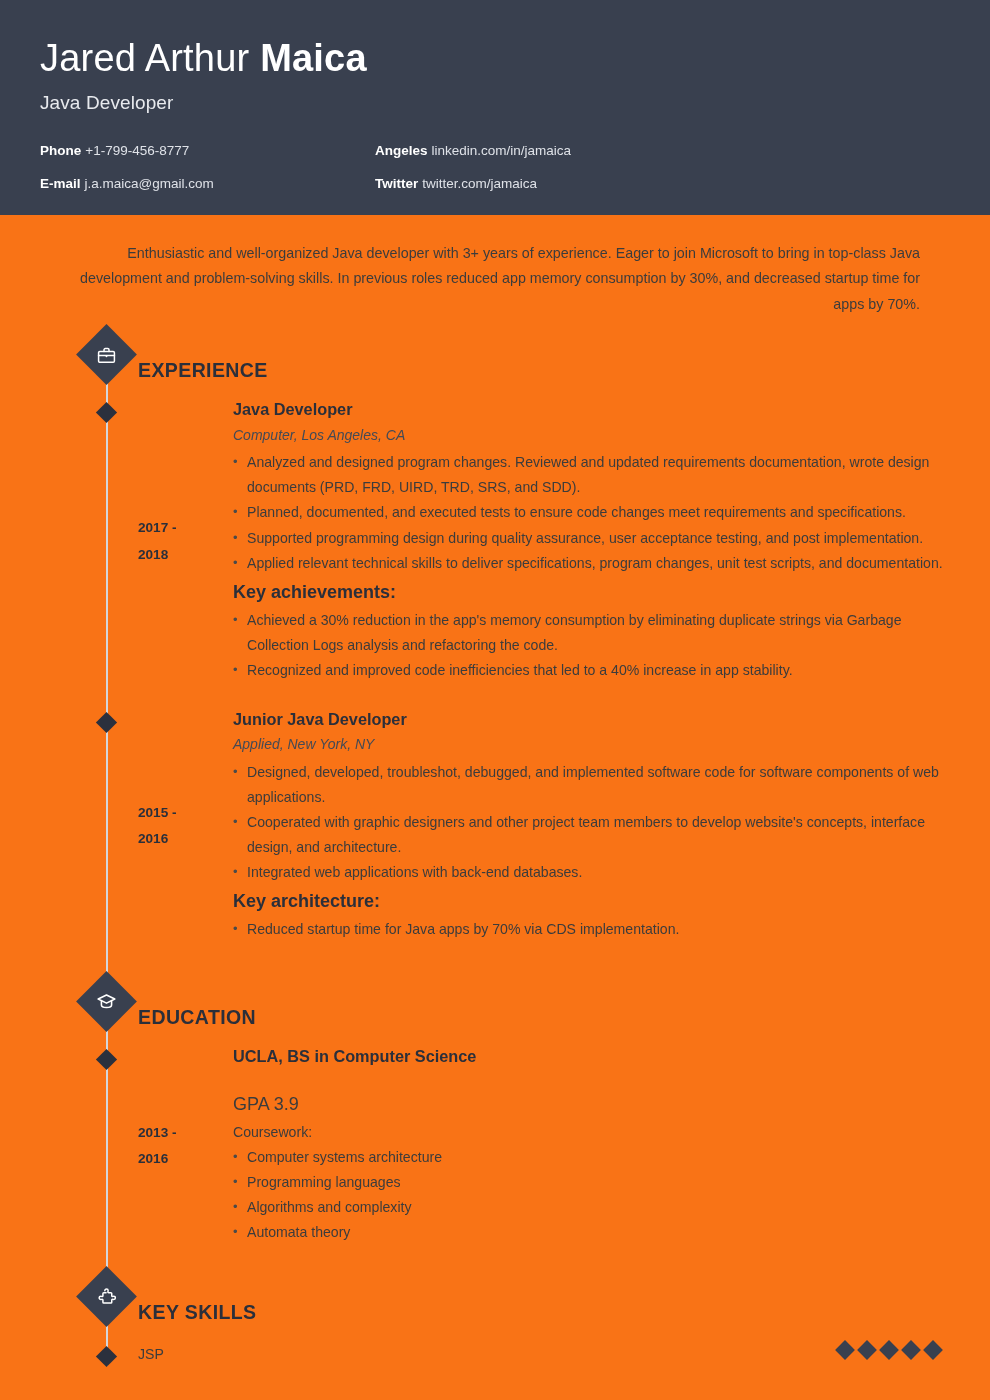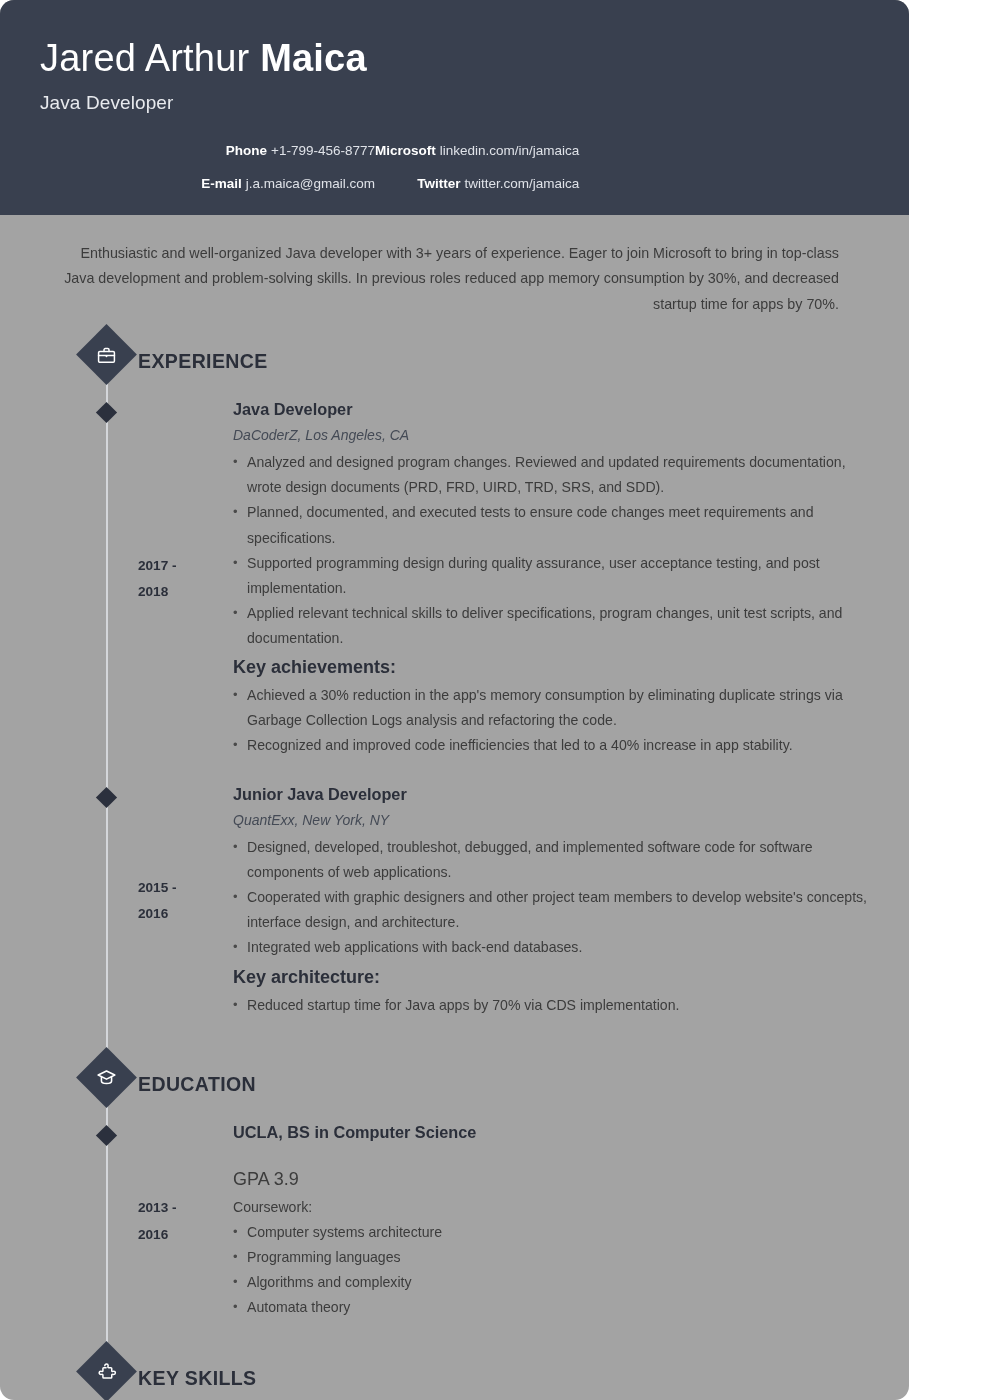--- a/index.html
+++ b/index.html
@@ -7,25 +7,24 @@
   html, body {
     width: 990px;
     height: 1400px;
     background: #ffffff;
     font-family: "Liberation Sans", sans-serif;
     -webkit-font-smoothing: antialiased;
   }
 
   .page {
     position: relative;
-    width: 909px;
+    width: 990px;
     height: 1400px;
-    background: #a3a3a3;
+    background: #f97316;
     overflow: hidden;
-    border-radius: 14px;
   }
 
   
   .header {
     background: #39404f;
     padding: 38px 40px 26px 40px;
     height: 215px;
   }
   .name {
     font-size: 38px;
@@ -47,21 +46,20 @@
     display: flex;
   }
   .contact-col { width: 335px; }
   .contact-col.second { width: auto; }
   .contact-row {
     font-size: 13.5px;
     color: #dfe2e8;
     line-height: 1;
     margin-bottom: 20px;
     white-space: nowrap;
-    text-align: right;
   }
   .contact-row:last-child { margin-bottom: 0; }
   .contact-label {
     font-weight: 700;
     color: #ffffff;
     margin-right: 4px;
   }
   .contact-value { font-weight: 400; color: #dfe2e8; }
 
   
@@ -113,21 +111,21 @@
     align-items: center;
     justify-content: center;
   }
   .diamond-icon svg {
     transform: rotate(-45deg);
     display: block;
   }
   .section-title {
     position: absolute;
     left: 98px;
-    top: 17px;
+    top: 26px;
     font-size: 19.5px;
     font-weight: 700;
     color: #2b2f3a;
     letter-spacing: 0.4px;
   }
 
   
   .entry {
     position: relative;
     padding-left: 98px;
@@ -261,21 +259,21 @@
       <div class="contact-col">
         <div class="contact-row">
           <span class="contact-label">Phone</span><span class="contact-value">+1-799-456-8777</span>
         </div>
         <div class="contact-row">
           <span class="contact-label">E-mail</span><span class="contact-value">j.a.maica@gmail.com</span>
         </div>
       </div>
       <div class="contact-col second">
         <div class="contact-row">
-          <span class="contact-label">Microsoft</span><span class="contact-value">linkedin.com/in/jamaica</span>
+          <span class="contact-label">Angeles</span><span class="contact-value">linkedin.com/in/jamaica</span>
         </div>
         <div class="contact-row">
           <span class="contact-label">Twitter</span><span class="contact-value">twitter.com/jamaica</span>
         </div>
       </div>
     </div>
   </div>
 
   <div class="body-wrap">
 
@@ -298,21 +296,21 @@
 
       <div class="entry">
         <div class="bullet-diamond"></div>
         <div class="entry-grid">
           <div class="entry-dates">
             <div>2017 -</div>
             <div>2018</div>
           </div>
           <div class="entry-main">
             <div class="entry-role">Java Developer</div>
-            <div class="entry-company">DaCoderZ, Los Angeles, CA</div>
+            <div class="entry-company">Computer, Los Angeles, CA</div>
             <ul class="dots">
               <li>Analyzed and designed program changes. Reviewed and updated requirements documentation, wrote design documents (PRD, FRD, UIRD, TRD, SRS, and SDD).</li>
               <li>Planned, documented, and executed tests to ensure code changes meet requirements and specifications.</li>
               <li>Supported programming design during quality assurance, user acceptance testing, and post implementation.</li>
               <li>Applied relevant technical skills to deliver specifications, program changes, unit test scripts, and documentation.</li>
             </ul>
             <div class="keyach-label">Key achievements:</div>
             <ul class="dots">
               <li>Achieved a 30% reduction in the app's memory consumption by eliminating duplicate strings via Garbage Collection Logs analysis and refactoring the code.</li>
               <li>Recognized and improved code inefficiencies that led to a 40% increase in app stability.</li>
@@ -323,21 +321,21 @@
 
       <div class="entry" style="margin-top:18px;">
         <div class="bullet-diamond"></div>
         <div class="entry-grid">
           <div class="entry-dates">
             <div>2015 -</div>
             <div>2016</div>
           </div>
           <div class="entry-main">
             <div class="entry-role">Junior Java Developer</div>
-            <div class="entry-company">QuantExx, New York, NY</div>
+            <div class="entry-company">Applied, New York, NY</div>
             <ul class="dots">
               <li>Designed, developed, troubleshot, debugged, and implemented software code for software components of web applications.</li>
               <li>Cooperated with graphic designers and other project team members to develop website's concepts, interface design, and architecture.</li>
               <li>Integrated web applications with back-end databases.</li>
             </ul>
             <div class="keyach-label">Key architecture:</div>
             <ul class="dots">
               <li>Reduced startup time for Java apps by 70% via CDS implementation.</li>
             </ul>
           </div>

